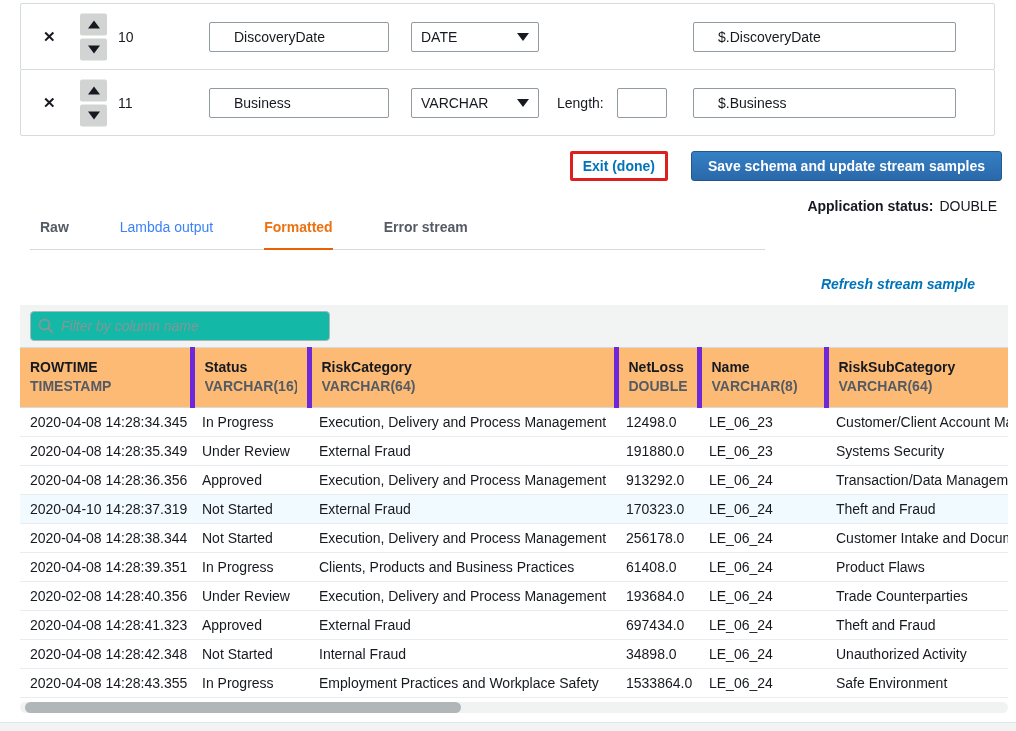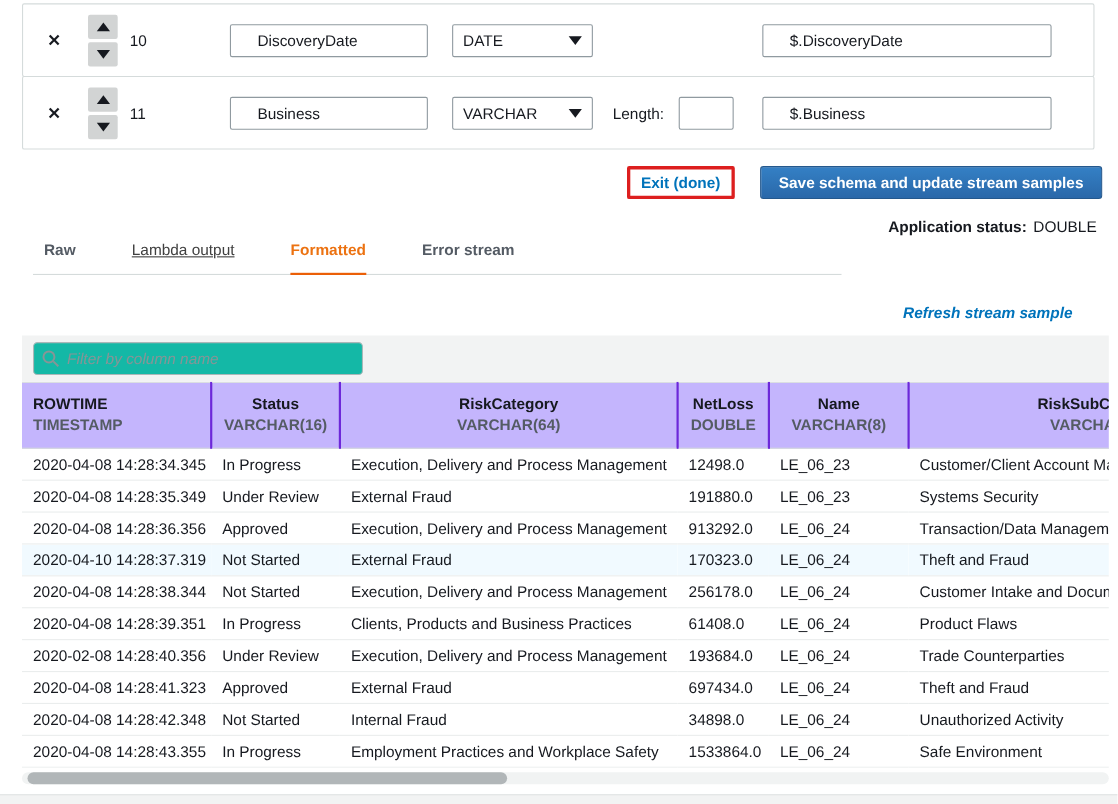--- a/index.html
+++ b/index.html
@@ -43,39 +43,39 @@
               padding:6px 16px; cursor:pointer; }
 
   
   .status-line { position:absolute; top:198px; right:19px; }
   .status-label { font-weight:bold; margin-right:6px; }
   .tabs { position:absolute; top:213px; left:30px; width:735px; display:flex;
           border-bottom:1px solid #d5dbdb; }
   .tab { padding:6px 0 13px; margin-right:51px; font-weight:bold; color:#545b64; cursor:pointer; }
   .tab:first-child { margin-left:10px; }
   .tab.active { color:#ec7211; border-bottom:2px solid #eb5f07; margin-bottom:-1px; }
-  .tab.disabled { color:#404040; font-weight:normal; cursor:default;text-decoration:underline; }
+  .tab.disabled { color:#3b82f6; font-weight:normal; cursor:default; }
   .refresh-link { position:absolute; top:276px; right:41px; color:#0073bb; font-weight:bold;
                   text-decoration:none; cursor:pointer;font-style:italic; }
 
   
   .table-area { position:absolute; top:305px; left:20px; width:988px; }
   .filter-strip { background:#f2f3f3; height:42px; display:flex; align-items:center;
                   padding:0 10px; box-sizing:border-box; }
   .filter-wrap { position:relative; width:300px; }
   .filter-wrap input { width:100%; height:30px; box-sizing:border-box; border:1px solid #aab7b8;
                        border-radius:4px; padding:0 8px 0 30px; font-size:14px; font-family:inherit;
                        color:#16191f; background:#14b8a6; }
   .filter-wrap input::placeholder { color:#879596; font-style:italic; }
   .search-icon { position:absolute; left:8px; top:7px; width:16px; height:16px; }
   .table-scroll { overflow:hidden; width:988px; }
   table { border-collapse:collapse; table-layout:fixed; width:1156px; }
-  th { background:#c4b5fd; text-align:left; vertical-align:top; padding:11px 10px 13px;
+  th { background:#fdba74; text-align:left; vertical-align:top; padding:11px 10px 13px;
        border-top:1px solid #d5dbdb; border-bottom:1px solid #d5dbdb; }
-  th + th { border-left:2px solid #6d28d9;text-align:center; }
+  th + th { border-left:5px solid #6d28d9; }
   .col-name { font-weight:bold; font-size:14px; color:#16191f; white-space:nowrap; overflow:hidden; }
   .col-type { font-size:14px; color:#545b64; margin-top:3px; white-space:nowrap; overflow:hidden; }
   td { padding:6px 10px; font-size:14px; color:#16191f; border-bottom:1px solid #eaeded;
        white-space:nowrap; overflow:hidden; background:#fff; }
   tr.highlighted td { background:#f1faff; }
   .hscroll { margin-top:4px; height:11px; background:#f1f3f3; border-radius:6px; position:relative; cursor:pointer; }
   .hscroll-thumb { position:absolute; top:0; left:5px; height:11px; width:436px;
                    background:#b1b6b8; border-radius:6px; cursor:grab; }
 
   .bottom-strip { position:absolute; left:0; bottom:0; width:1016px; height:8px;

